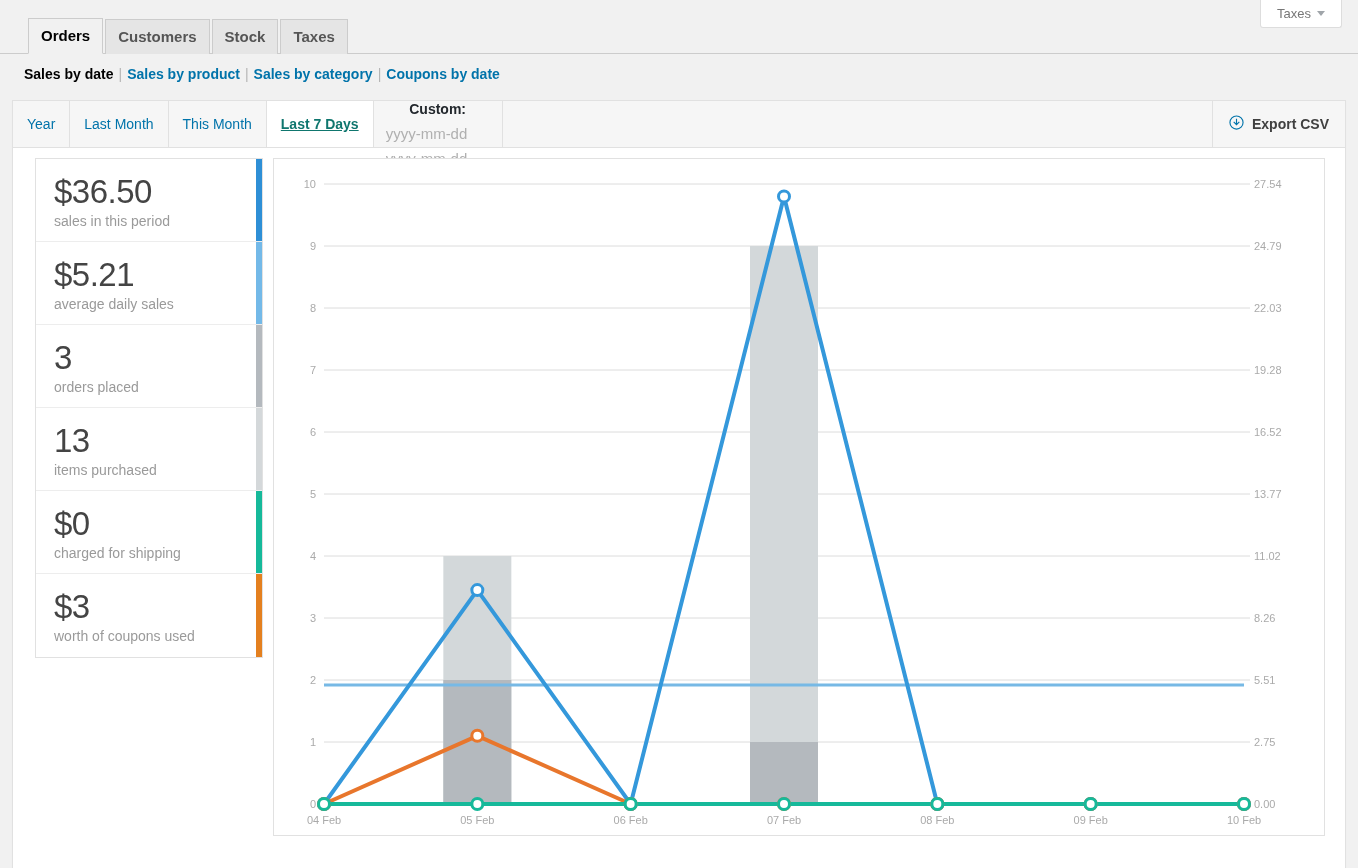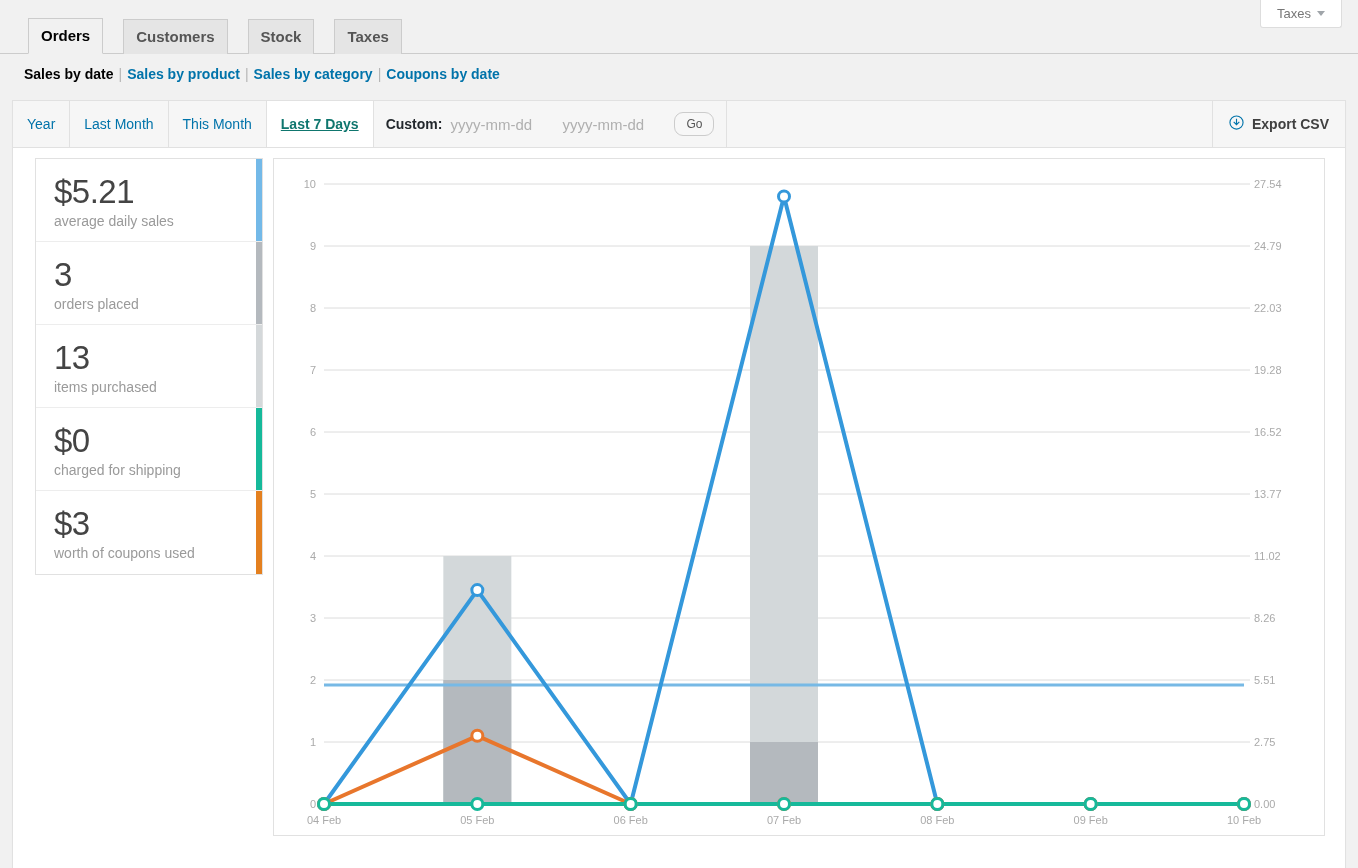--- a/index.html
+++ b/index.html
@@ -54,21 +54,21 @@
     border-bottom: 1px solid #ccc;
     box-sizing: border-box;
     padding-left: 28px;
   }
   .nav-tab {
     display: inline-block;
     vertical-align: bottom;
     height: 35px;
     line-height: 34px;
     padding: 0 12px;
-    margin: 0 20px -1px 0;
+    margin: 0 2px -1px 0;
     font-size: 15px;
     font-weight: 600;
     color: #555;
     background: #e5e5e5;
     border: 1px solid #ccc;
     border-bottom: none;
     box-sizing: border-box;
     cursor: pointer;
   }
   .nav-tab.active {
@@ -141,20 +141,21 @@
     box-shadow: inset 0 2px 0 #fff;
     text-decoration: underline;
   }
   .custom-wrap {
     display: flex;
     align-items: center;
     padding: 0 12px;
     gap: 8px;
     border-right: 1px solid #e1e1e1;
     background: #f6f6f6;
+    flex-direction: column;
   }
   .custom-label {
     font-size: 14px;
     font-weight: 700;
     color: #23282d;
   }
   .date-input {
     border: none;
     background: transparent;
     font-family: Liberation Sans, sans-serif;
@@ -293,20 +294,25 @@
             <circle cx="8" cy="8" r="7" fill="none" stroke="#0073aa" stroke-width="1.2"></circle>
             <path d="M8 4 L8 10 M5 7.4 L8 10.4 L11 7.4" fill="none" stroke="#0073aa" stroke-width="1.2"></path>
           </svg>
         </span>
         <span>Export CSV</span>
       </div>
     </div>
 
     <div class="content">
       <div class="stats" id="statsList">
+          <div class="stat">
+            <div class="accent" style="background: rgb(46, 143, 214);"></div>
+            <div class="value">$36.50</div>
+            <div class="label">sales in this period</div>
+          </div>
           <div class="stat">
             <div class="accent" style="background: rgb(115, 185, 232);"></div>
             <div class="value">$5.21</div>
             <div class="label">average daily sales</div>
           </div>
           <div class="stat">
             <div class="accent" style="background: rgb(180, 185, 190);"></div>
             <div class="value">3</div>
             <div class="label">orders placed</div>
           </div>

